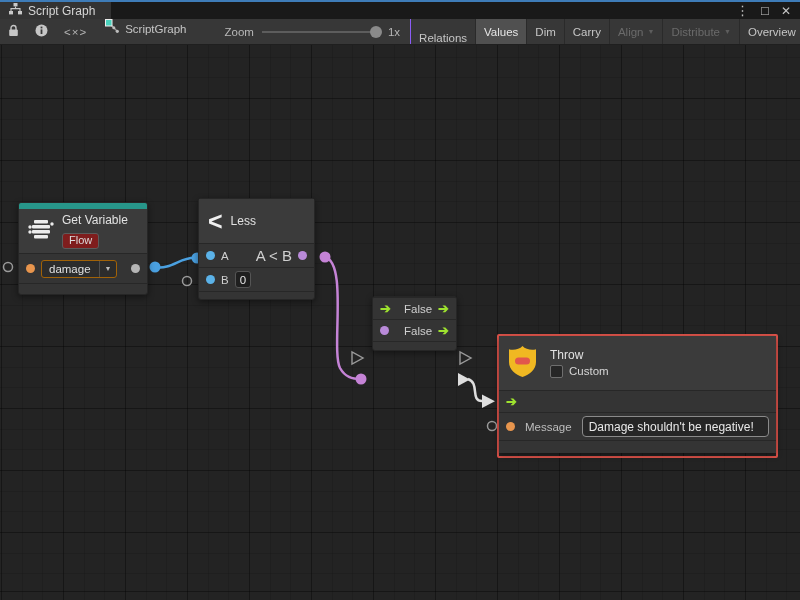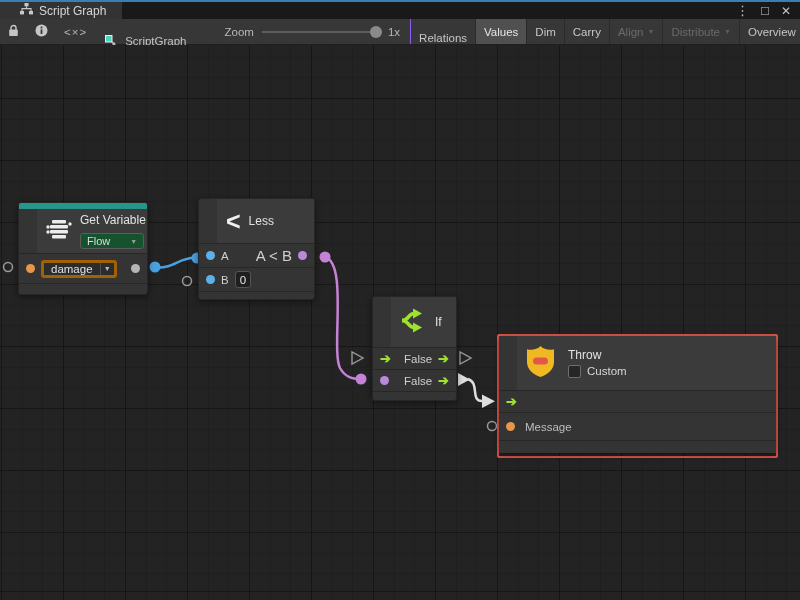--- a/index.html
+++ b/index.html
@@ -2,71 +2,71 @@
 <html><head>
 <meta charset="utf-8">
 <style>
   * { box-sizing: border-box; margin: 0; padding: 0; }
   html,body { width:800px; height:600px; overflow:hidden; }
   body { font-family:"Liberation Sans", sans-serif; background:#191919; }
   .window { width:800px; height:600px; display:flex; flex-direction:column; position:relative; }
 
   
   .tabbar { height:19px; background:#191919; border-top:2px solid #3e7cb8; display:flex; align-items:stretch; }
-  .tab { background:#333333; display:flex; align-items:center; gap:6px; padding:0 16px 0 20px; color:#d6d6d6; font-size:12px; }
+  .tab { background:#333333; display:flex; align-items:center; gap:6px; padding:0 16px 0 9px; color:#d6d6d6; font-size:12px; }
   .tabbar-spacer { flex:1; }
   .win-controls { display:flex; align-items:center; gap:12px; padding-right:9px; color:#c4c4c4; }
   .win-controls span { font-size:12px; line-height:1; cursor:default; }
 
   
   .toolbar { height:26px; background:#373737; border-bottom:1px solid #1f1f1f; display:flex; align-items:stretch; font-size:11.5px; color:#c6c6c6; }
   .tb-cell { display:flex; align-items:center; justify-content:center; padding:0 8px; }
   .tb-div { width:1px; background:#2a2a2a; }
   .tb-btn { display:flex; align-items:center; gap:4px; padding:0 8px; border-right:1px solid #2a2a2a; white-space:nowrap; }
   .tb-btn.first { border-left:1px solid #8b5cf6;align-items:flex-end; }
   .tb-btn.active { background:#505050; color:#e6e6e6; }
   .tb-btn.disabled { color:#6a6a6a; }
   .tb-caret { font-size:7px; color:#9a9a9a; }
   .tb-btn.disabled .tb-caret { color:#5d5d5d; }
-  .graph-name { display:flex; align-items:flex-start; gap:6px; padding:16px 10px; }
+  .graph-name { display:flex; align-items:flex-end; gap:6px; padding:16px 10px; }
   .zoom-area { display:flex; align-items:center; gap:8px; padding:0 10px 0 28px; color:#b8b8b8; }
   .slider-track { width:118px; height:2px; background:#5d5d5d; position:relative; }
   .slider-handle { width:12px; height:12px; border-radius:50%; background:#8a8a8a; position:absolute; right:-2px; top:-5px; }
   .toolbar-flex { flex:1; }
 
   
   .canvas { position:relative; flex:1; background-color:#232323;
     background-image:
       repeating-linear-gradient(to right, rgba(0,0,0,.28) 0 1px, transparent 1px 62px),
       repeating-linear-gradient(to bottom, rgba(0,0,0,.28) 0 1px, transparent 1px 62px),
       repeating-linear-gradient(to right, rgba(0,0,0,.10) 0 1px, transparent 1px 20.67px),
       repeating-linear-gradient(to bottom, rgba(0,0,0,.10) 0 1px, transparent 1px 20.67px);
     background-position: 1px 0, 0 -9px, 1px 0, 0 -9px; }
   .wires { position:absolute; left:0; top:0; z-index:1; }
 
   .node { position:absolute; z-index:2; background:#343434; border:1px solid #262626; border-radius:3px; box-shadow:0 2px 6px rgba(0,0,0,.45); color:#dcdcdc; }
   .n-colorbar { height:6px; background:#27968a; border-radius:2px 2px 0 0; }
-  .n-header { background:#3b3b3b; display:flex; align-items:center; gap:8px; padding:16px 9px;margin-left:18px; }
+  .n-header { background:#3b3b3b; display:flex; align-items:center; gap:8px; padding:16px 9px; }
   .n-title { font-size:12px; color:#e2e2e2; white-space:nowrap; }
   .n-row { display:flex; align-items:center; gap:6px; padding:0 7px; border-top:1px solid #272727; }
   .n-footer { border-top:1px solid #272727; }
   .spacer { flex:1; }
 
   .dot { width:9px; height:9px; border-radius:50%; flex:none; }
   .dot.orange { background:#e8954d; }
   .dot.blue { background:#5bb2e8; }
   .dot.purple { background:#b98ad9; }
   .dot.gray { background:#b5b5b5; }
   .flow-arrow { color:#9ee22f; font-weight:bold; font-size:13px; line-height:1; flex:none; }
   .port-label { font-size:11.5px; color:#cfcfcf; }
 
-  .mini-dd { display:flex; align-items:center; background:#2c2c2c; border:3px solid #a16207; border-radius:3px; height:18px; overflow:hidden; }
+  .mini-dd { display:flex; align-items:center; background:#2c2c2c; border:1px solid #a16207; border-radius:3px; height:18px; overflow:hidden; }
   .mini-dd .dd-text { padding:0 7px; font-size:11.5px; color:#e0e0e0; }
   .mini-dd .dd-arrow { width:17px; align-self:stretch; display:flex; align-items:center; justify-content:center; border-left:1px solid #4f4f4f; font-size:7px; color:#bbb; }
-  .flow-dd { display:inline-flex; align-items:center; gap:20px; background:#14532d; border:1px solid #5c5c5c; border-radius:3px; height:16px; padding:0 6px; font-size:11px; color:#dcdcdc; margin-top:3px; width:fit-content; }
+  .flow-dd { display:inline-flex; align-items:center; gap:20px; background:#7f1d1d; border:1px solid #5c5c5c; border-radius:3px; height:16px; padding:0 6px; font-size:11px; color:#dcdcdc; margin-top:3px; width:fit-content;flex-direction:column; }
   .flow-dd .tb-caret { font-size:7px; }
 
   .val-field { background:#1f1f1f; border:1px solid #555; border-radius:3px; font-size:11.5px; color:#e4e4e4; padding:0 4px; height:17px; display:flex; align-items:center; }
   .msg-field { background:#262626; border:1px solid #8a8a8a; border-radius:4px; font-size:12px; color:#e8e8e8; padding:1px 6px; height:21px; display:flex; align-items:center; flex:1; overflow:hidden; white-space:nowrap; }
   .checkbox { width:13px; height:13px; background:#262626; border:1px solid #6e6e6e; border-radius:2px; flex:none; }
 
   
   .node-getvar { left:18px; top:157px; width:130px; }
   .node-getvar .n-header { height:44px; }
   .node-getvar .n-row { height:30px; }
@@ -260,31 +260,20 @@
       </div>
       <div class="n-row">
         <span class="dot blue"></span>
         <span class="port-label">B</span>
         <span class="val-field">0</span>
       </div>
       <div class="n-footer"></div>
     </div>
 
     <div class="node node-if">
-      <div class="n-header">
-        <span>
-          <svg width="27" height="27" viewBox="0 0 27 27">
-            <path d="M2,13.5 C9,13.5 8,6.5 14,6.5" stroke="#9ee22f" stroke-width="3.6" fill="none"></path>
-            <path d="M2,13.5 C9,13.5 8,20.5 14,20.5" stroke="#9ee22f" stroke-width="3.6" fill="none"></path>
-            <polygon points="13,1.5 13,11.5 22,6.5" fill="#9ee22f"></polygon>
-            <polygon points="13,15.5 13,25.5 22,20.5" fill="#9ee22f"></polygon>
-          </svg>
-        </span>
-        <span class="n-title">If</span>
-      </div>
       <div class="n-row">
         <span class="flow-arrow">➔</span>
         <span class="spacer"></span>
         <span class="port-label">False</span>
         <span class="flow-arrow">➔</span>
       </div>
       <div class="n-row">
         <span class="dot purple"></span>
         <span class="spacer"></span>
         <span class="port-label">False</span>
@@ -309,19 +298,20 @@
               <span>Custom</span>
             </span>
           </div>
         </div>
         <div class="n-row flow-row">
           <span class="flow-arrow">➔</span>
         </div>
         <div class="n-row msg-row">
           <span class="dot orange"></span>
           <span class="port-label" style="color:#bdbdbd; padding:0 4px;">Message</span>
+          <span class="msg-field">Damage shouldn't be negative!</span>
         </div>
         <div class="n-footer"></div>
       </div>
     </div>
 
   </div>
 </div>
 
 </body></html>

